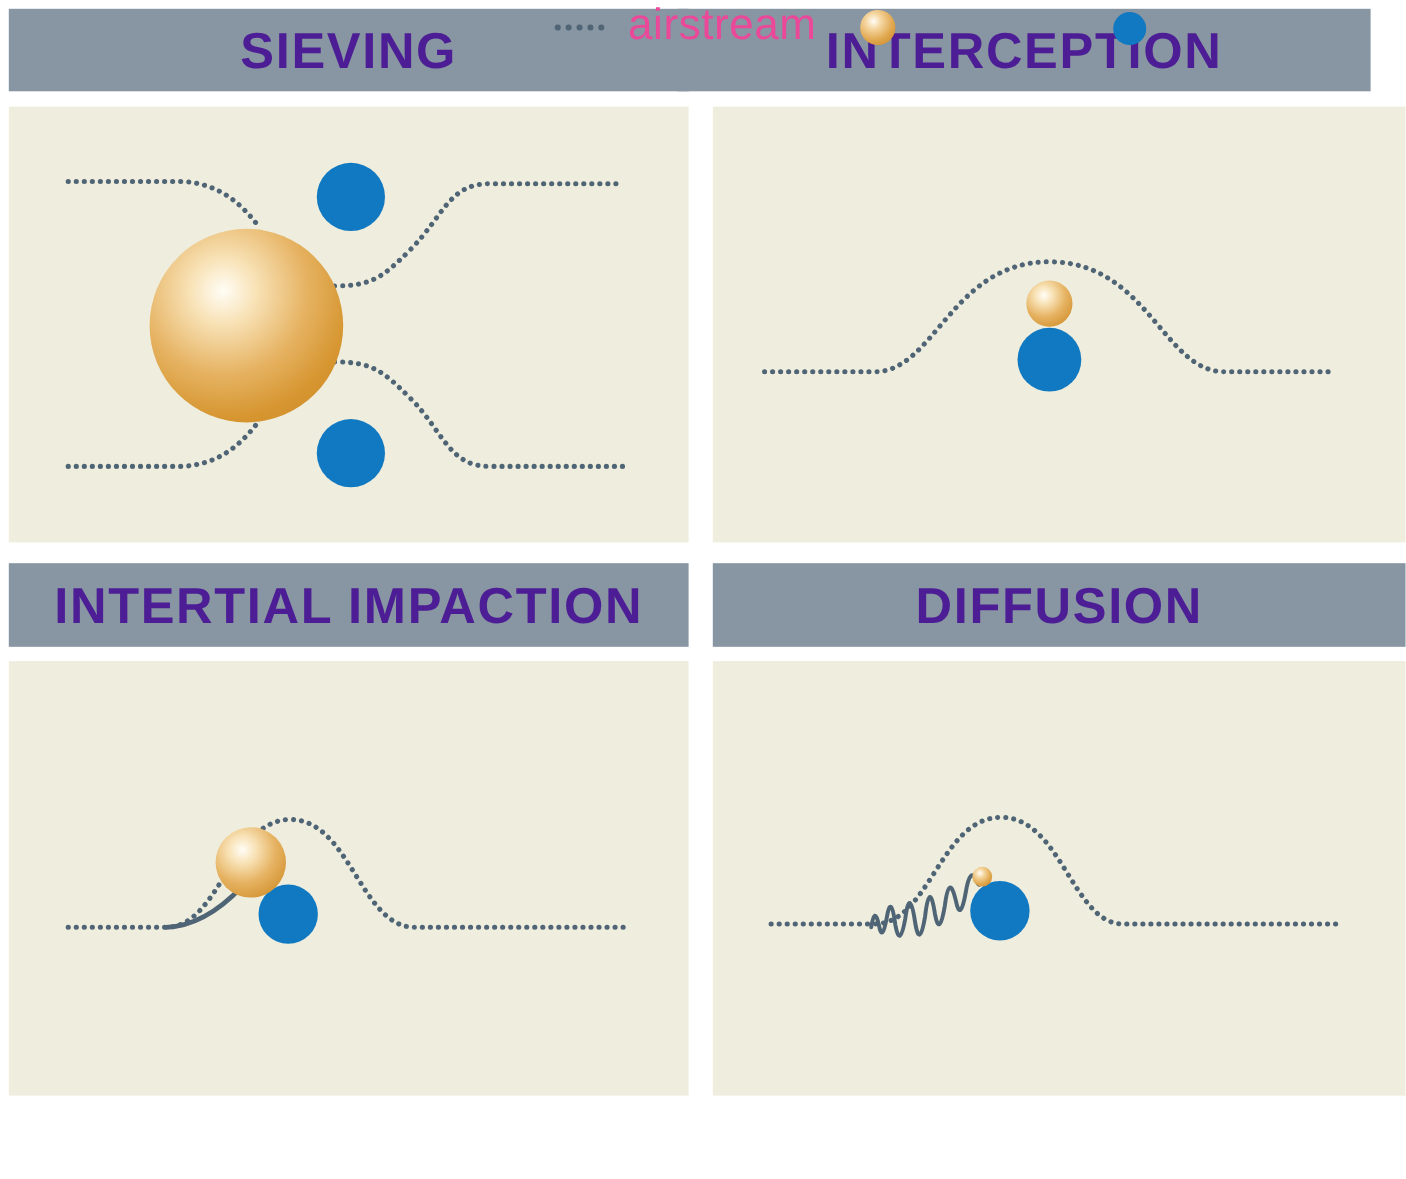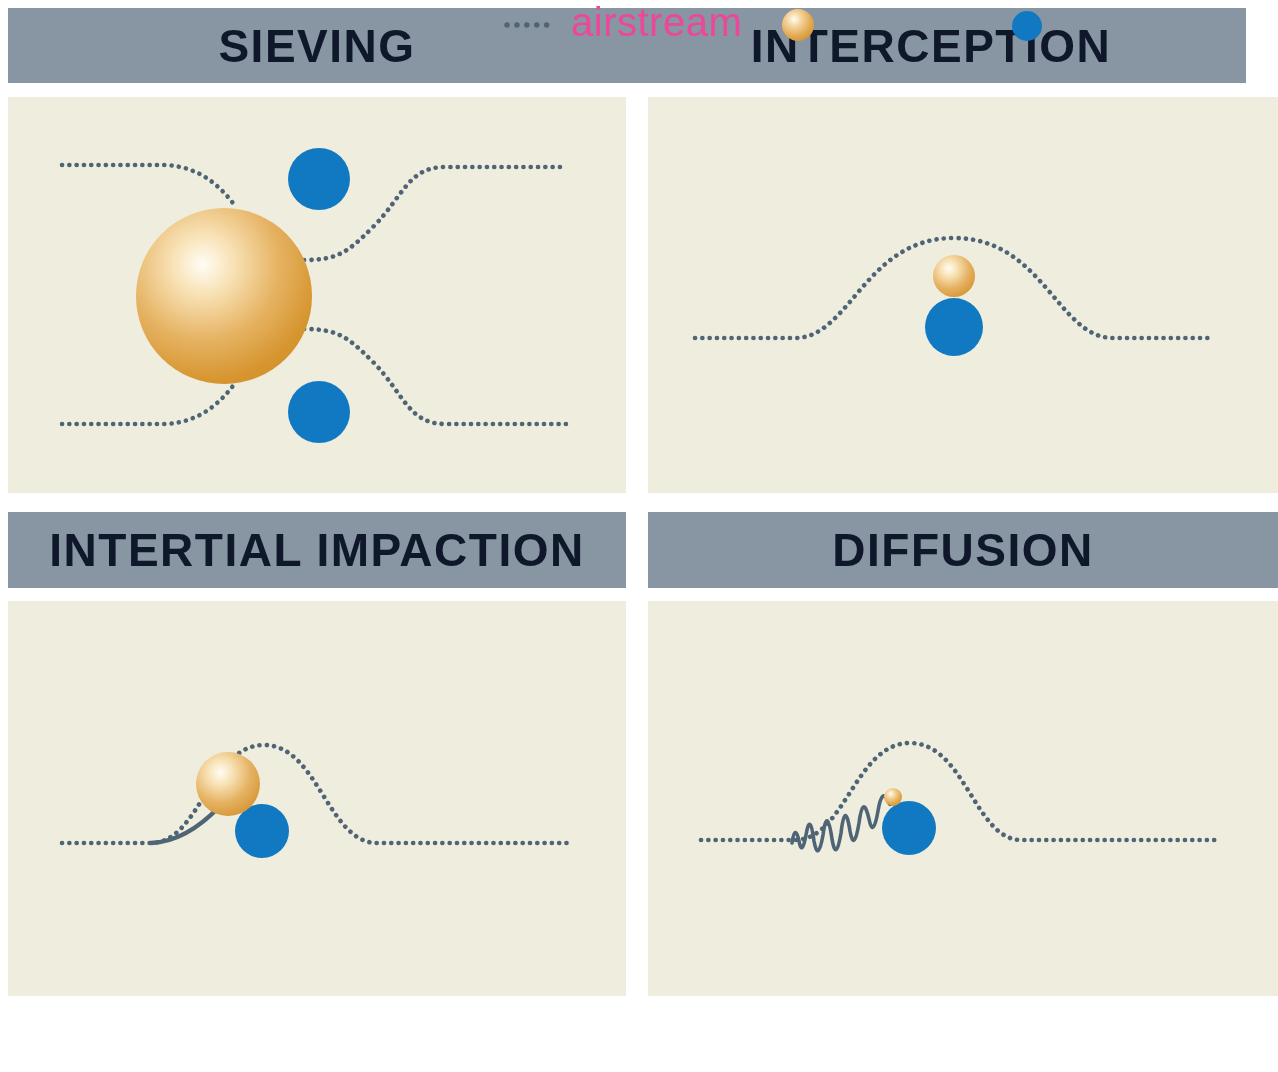--- a/index.html
+++ b/index.html
@@ -1,21 +1,21 @@
 <!DOCTYPE html>
 <html><head>
 <meta charset="utf-8">
 <style>
   html,body{margin:0;padding:0;background:#ffffff;}
   .stage{
     position:relative;width:1278px;height:1072px;background:#ffffff;
     font-family:"Liberation Sans", sans-serif;overflow:hidden;
   }
   .panel-header{
-    position:absolute;background:#8895a2;color:#0f172a;
+    position:absolute;background:#8895a2;color:#4c1d95;
     display:flex;align-items:center;justify-content:center;
     font-weight:bold;font-size:46px;letter-spacing:1.5px;
     font-family:"Liberation Sans", sans-serif;
   }
   .panel-body{position:absolute;background:#eeedde;}
   .panel-body svg{display:block;}
   .dots{fill:none;stroke:#4f6475;stroke-width:4.6;stroke-linecap:round;stroke-dasharray:0.1 7.2;}
   .solidline{fill:none;stroke:#4f6475;stroke-width:4.4;stroke-linecap:round;stroke-linejoin:round;}
   .media{fill:#1179c1;}
   .legend{position:absolute;left:0;top:1028;width:1278px;height:44px;}

